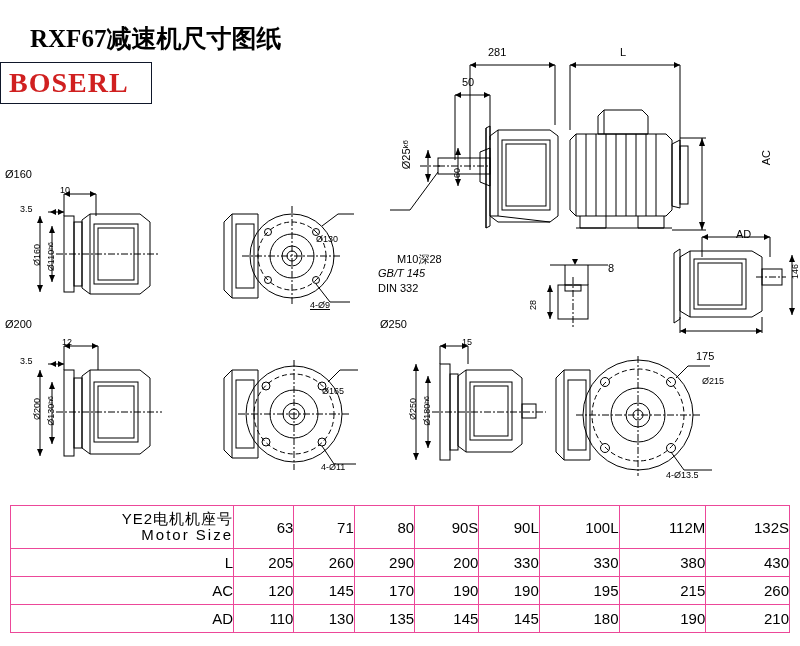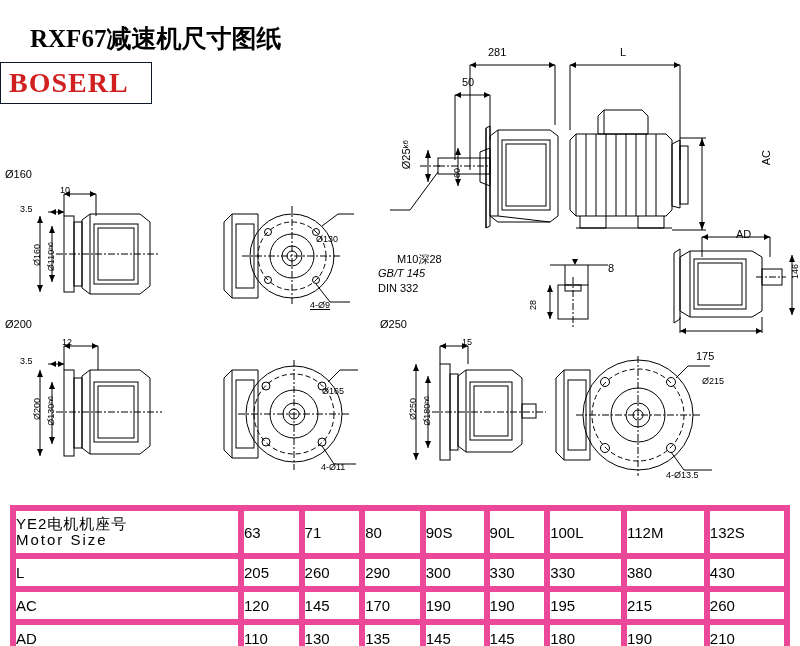--- a/index.html
+++ b/index.html
@@ -33,22 +33,22 @@
   .lbl.sm{font-size:9px;}
   .vert{writing-mode:vertical-rl;transform:rotate(180deg);}
   svg{display:block;}
   
   table.dims{
     position:absolute;left:10px;top:505px;
     border-collapse:collapse;
     width:780px;
   }
   table.dims td{
-    border:6px solid #ec4899;
-    text-align:left;
+    border:1px solid #ec4899;
+    text-align:right;
     font-size:15px;
     font-family:"Liberation Sans", sans-serif;
     height:27px;
     padding:0;
   }
   table.dims td.head{
     width:222px;
     line-height:1.05;
     font-size:15px;
   }
@@ -394,21 +394,21 @@
         <td>90L</td>
         <td>100L</td>
         <td>112M</td>
         <td>132S</td>
       </tr>
       <tr>
         <td>L</td>
         <td>205</td>
         <td>260</td>
         <td>290</td>
-        <td>300</td>
+        <td>200</td>
         <td>330</td>
         <td>330</td>
         <td>380</td>
         <td>430</td>
       </tr>
       <tr>
         <td>AC</td>
         <td>120</td>
         <td>145</td>
         <td>170</td>

